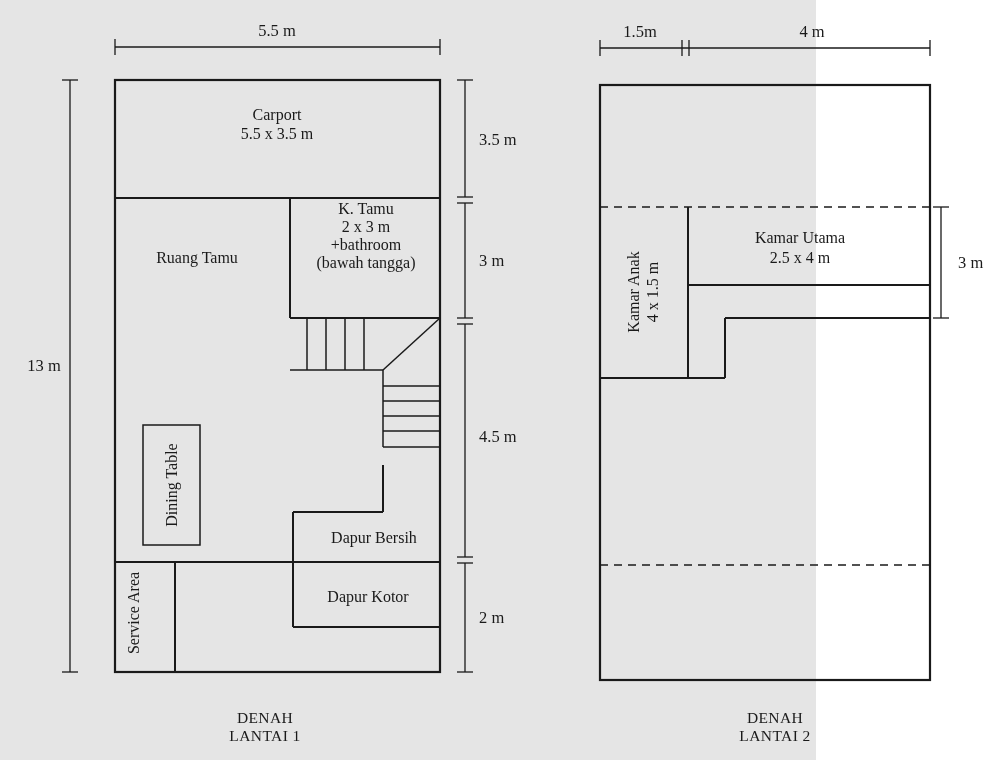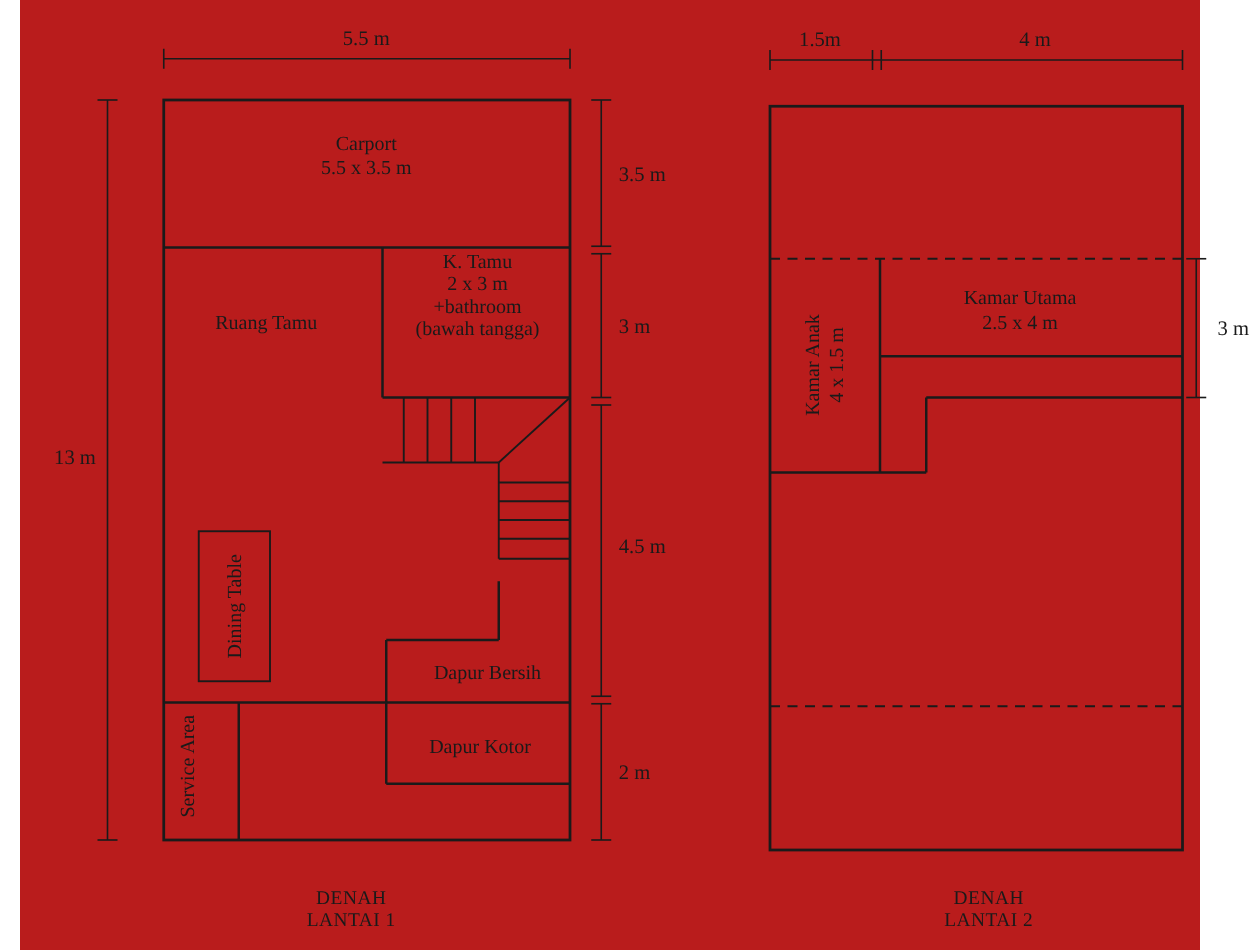--- a/index.html
+++ b/index.html
@@ -1,26 +1,25 @@
 <!DOCTYPE html>
 <html><head>
 <meta charset="utf-8">
 <style>
   html, body {
     margin: 0;
     padding: 0;
     background: #ffffff;
   }
   .page {
-    width: 944px;
+    width: 816px;
     height: 760px;
-    background: #b91c1c;
+    background: #e5e5e5;
     position: relative;
     font-family: "Liberation Serif", serif;
-    margin-left: 16px;
   }
   svg {
     display: block;
   }
   svg text {
     font-family: "Liberation Serif", serif;
     fill: #1a1a1a;
   }
   .lbl  { font-size: 16px; }
   .dim  { font-size: 16.5px; }

